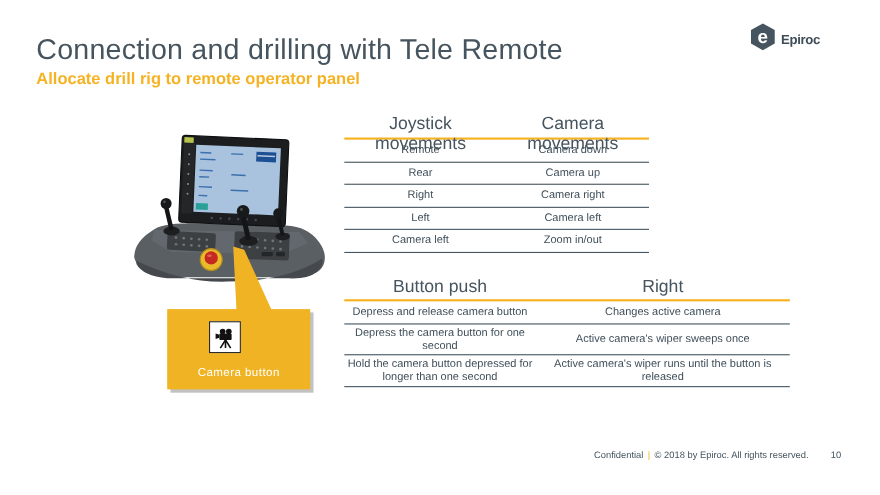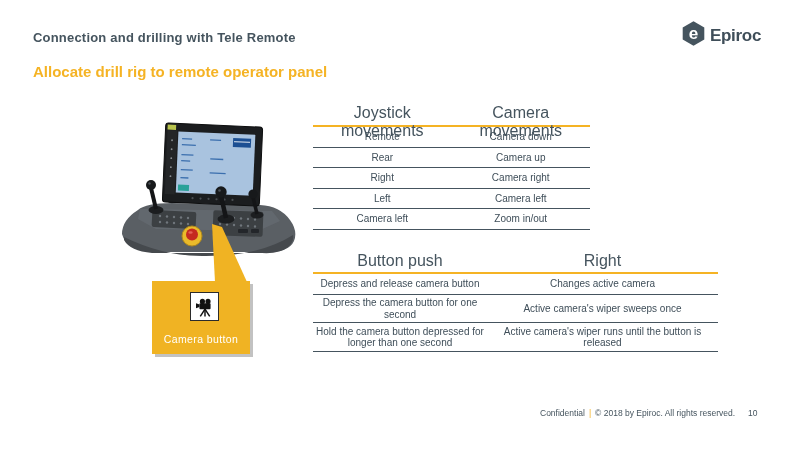--- a/index.html
+++ b/index.html
@@ -1,48 +1,48 @@
 <!DOCTYPE html>
 <html><head>
 <meta charset="utf-8">
 <style>
   html,body{margin:0;padding:0;background:#e8e8e8;}
   .slide{
     position:relative;width:800px;height:450px;background:#ffffff;overflow:hidden;
     font-family:"Liberation Sans",sans-serif;color:#45545E;margin:0 auto;
   }
   
-  .title{position:absolute;left:33px;top:30px;font-size:13px;font-weight:700;color:#45545E;letter-spacing:.2px;}
+  .title{position:absolute;left:33px;top:30px;font-size:26px;font-weight:400;color:#45545E;letter-spacing:.2px;}
   .subtitle{position:absolute;left:33px;top:63px;font-size:15px;font-weight:700;color:#F5B324;}
   .logo{position:absolute;left:680px;top:20px;display:flex;align-items:center;gap:3px;}
-  .logo-text{font-size:17px;font-weight:700;color:#3F4E59;letter-spacing:-.3px;}
+  .logo-text{font-size:12px;font-weight:700;color:#3F4E59;letter-spacing:-.3px;}
   
   .tbl{position:absolute;left:313px;}
   .tbl-1{top:104px;width:277px;}
   .tbl-2{top:250px;width:405px;}
   .t-head{display:grid;align-items:center;border-bottom:2.5px solid #F5B324;}
   .tbl-1 .t-head{grid-template-columns:1fr 1fr;height:21px;}
   .tbl-2 .t-head{grid-template-columns:174px 231px;height:22px;}
   .t-head div{text-align:center;font-size:16px;color:#45545E;}
   .t-row{display:grid;align-items:center;border-bottom:1px solid #45545E;}
   .tbl-1 .t-row{grid-template-columns:1fr 1fr;min-height:19.5px;}
   .tbl-2 .t-row{grid-template-columns:174px 231px;min-height:20px;}
   .tbl-2 .t-row.tall{min-height:28px;}
   .t-row div{text-align:center;font-size:10px;line-height:1.15;color:#3F4E59;padding:2px 2px;}
   
   .footer{position:absolute;left:540px;top:408px;font-size:8.5px;color:#45545E;white-space:nowrap;}
   .footer .sep{color:#F5B324;padding:0 4px;}
-  .page-num{position:absolute;left:748px;top:408px;width:24px;font-size:8.5px;color:#45545E;}
+  .page-num{position:absolute;left:748px;top:408px;width:24px;text-align:center;font-size:8.5px;color:#45545E;}
   
   .device{position:absolute;left:110px;top:110px;width:192px;height:155px;}
   
   .callout-tail{position:absolute;left:205px;top:222px;width:45px;height:62px;}
   .callout-box{
     position:absolute;left:152px;top:281px;width:98px;height:73px;
-    background:#F0B323;box-shadow:3px 3px 0 #c2c2c2;
+    background:#F0B323;box-shadow:3px 3px 0 #c2c2c2;padding-left:32px;
   }
   .callout-icon{
     position:absolute;left:38px;top:11px;width:29px;height:29px;background:#ffffff;
     border:1.5px solid #2b2b2b;box-sizing:border-box;display:flex;align-items:center;justify-content:center;
   }
   .callout-label{
     position:absolute;left:0;bottom:9px;width:100%;text-align:center;
     color:#ffffff;font-size:10.5px;letter-spacing:.4px;
   }
 </style>

